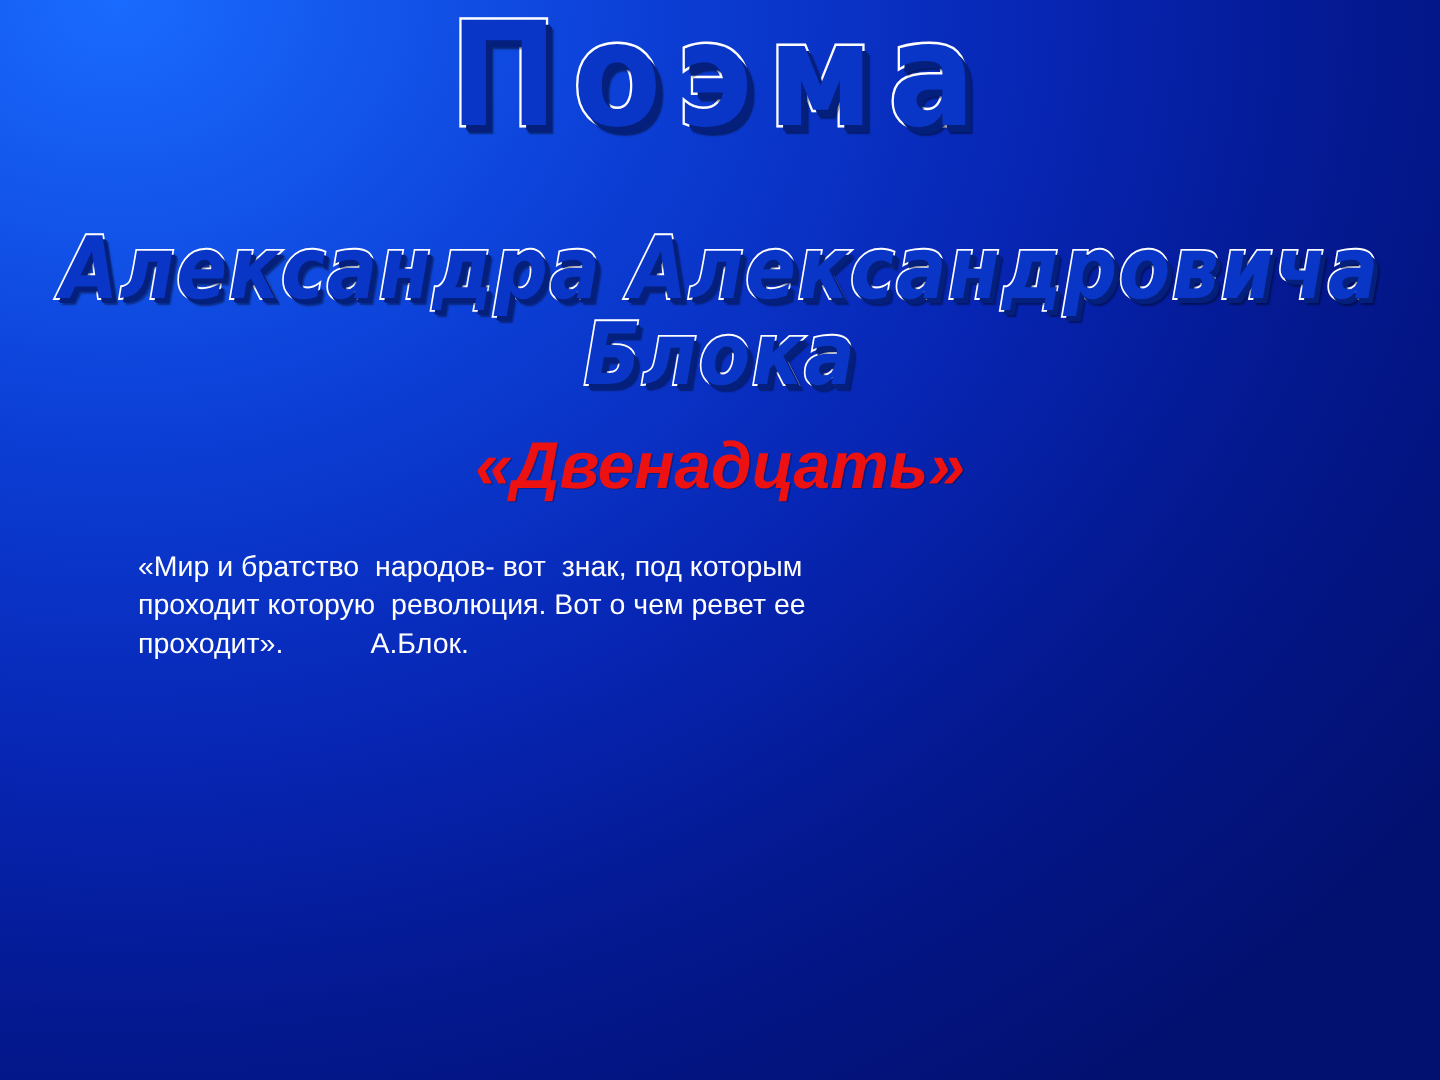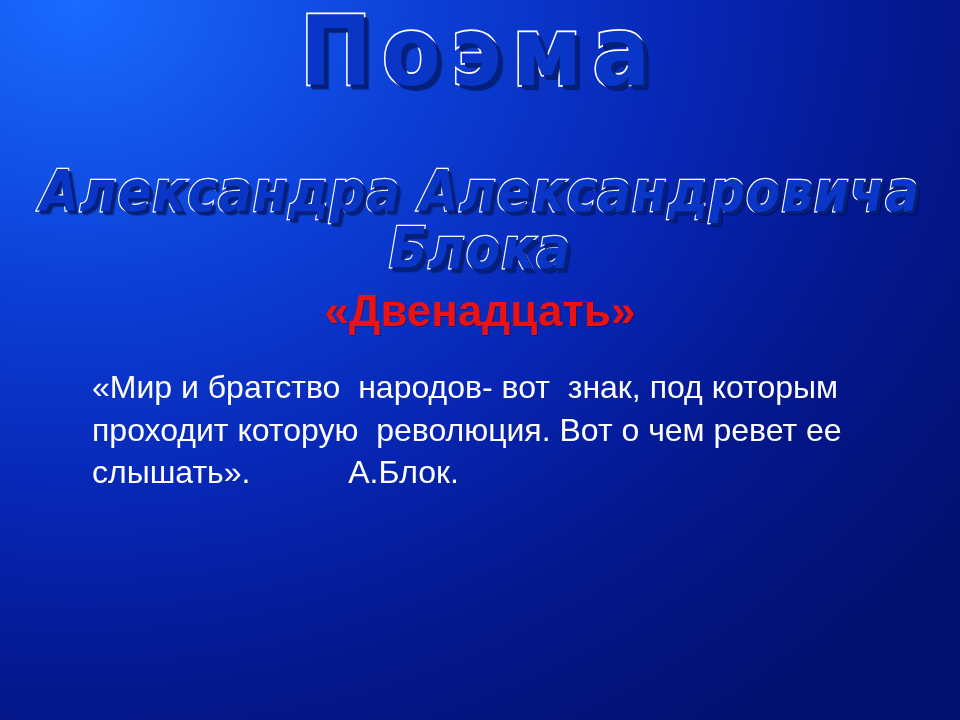--- a/index.html
+++ b/index.html
@@ -40,21 +40,21 @@
     -webkit-text-stroke: 3px #ffffff;
     paint-order: stroke fill;
     text-shadow:
        3px 3px 0 #04207c,
        4px 4px 0 #04207c,
        5px 5px 1px rgba(0,0,0,0.45);
     display: inline-block;
     transform: scaleY(1.12);
   }
   #title-author {
-    top: 170px;
+    top: 158px;
     text-decoration: underline;
   }
   #title-author .wa {
     font-family: "DejaVu Sans", sans-serif;
     font-style: italic;
     font-weight: bold;
     font-size: 50px;
     letter-spacing: 1px;
     color: #0a36c8;
     -webkit-text-stroke: 2.2px #ffffff;
@@ -67,34 +67,35 @@
     transform: scaleY(1.15);
   }
   
   #work-title {
     position: absolute;
     top: 286px;
     width: 100%;
     text-align: center;
     font-family: "Liberation Sans", sans-serif;
     font-weight: bold;
+    font-style: italic;
     font-size: 44px;
     color: #ee1111;
     letter-spacing: 0px;
     text-shadow: 1px 1px 0 rgba(0,0,0,0.25);
   }
   
   #quote {
     position: absolute;
     top: 366px;
     left: 92px;
     width: 784px;
     color: #ffffff;
     font-family: "Liberation Sans", sans-serif;
-    font-size: 32px;
+    font-size: 19px;
     line-height: 1.33;
     text-align: left;
   }
   #quote .line {
     white-space: pre;
   }
 </style>
 </head>
 <body>
 
@@ -106,16 +107,16 @@
 
   <div class="wordart-wrap" id="title-author">
     <span class="wa">Александра Александровича Блока</span>
   </div>
 
   <div id="work-title">«Двенадцать»</div>
 
   <div id="quote">
     <div class="line">«Мир и братство  народов- вот  знак, под которым</div>
     <div class="line">проходит которую  революция. Вот о чем ревет ее</div>
-    <div class="line">слышать».           А.Блок.</div>
+    <div class="line">проходит».           А.Блок.</div>
   </div>
 
 </div>
 
 </body></html>

